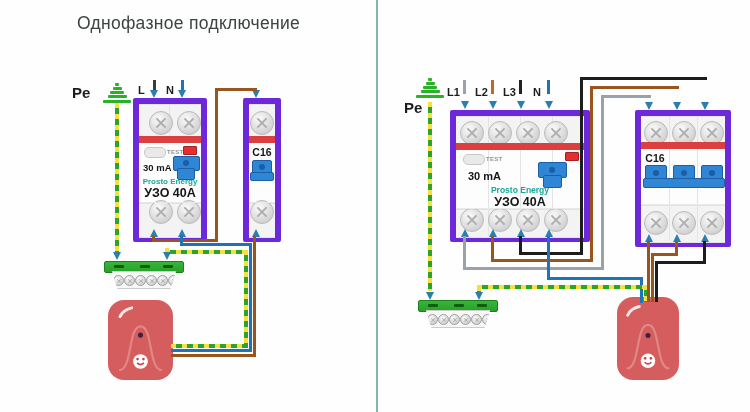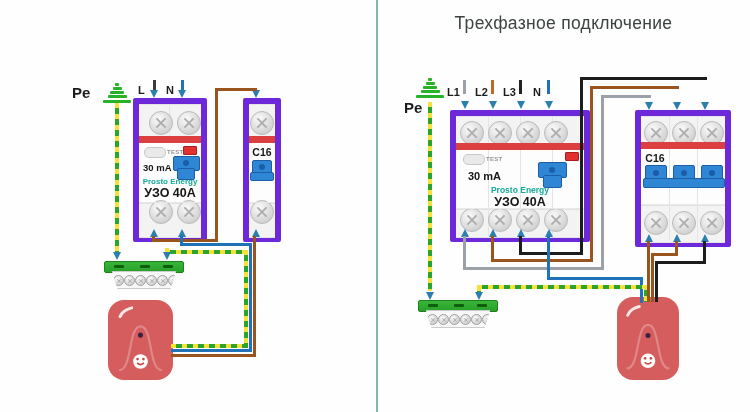--- a/index.html
+++ b/index.html
@@ -60,20 +60,21 @@
   .heater{position:absolute;background:#d65d5d;border-radius:16px;}
   .heater svg{display:block;width:100%;height:100%;}
 </style>
 </head>
 <body>
 
 <div id="canvas">
 
   <div class="divider" style="left:376px;top:0;width:2px;height:412px;"></div>
 
+  <div class="title" style="left:0;width:377px;">Однофазное подключение</div>
 
   <div class="lbl pe-lbl" style="left:72px;top:84px;">Pe</div>
   <div class="gnd" style="left:103px;top:82px;">
     <div class="gbar" style="width:4px;"></div>
     <div class="gbar" style="width:9px;"></div>
     <div class="gbar" style="width:14px;"></div>
     <div class="gbar" style="width:19px;"></div>
     <div class="gbase" style="width:28px;"></div>
   </div>
 
@@ -165,21 +166,20 @@
   </div>
   <div class="bus-strip" style="left:109px;top:271px;width:68px;height:16px;">
     <div class="screw sm" style="left:3px;top:3px;"></div>
     <div class="screw sm" style="left:14px;top:3px;"></div>
     <div class="screw sm" style="left:25px;top:3px;"></div>
     <div class="screw sm" style="left:36px;top:3px;"></div>
     <div class="screw sm" style="left:47px;top:3px;"></div>
     <div class="screw sm" style="left:58px;top:3px;"></div>
   </div>
 
-  <div class="title" style="left:377px;width:373px;">Трехфазное подключение</div>
 
   <div class="lbl pe-lbl" style="left:404px;top:99px;">Pe</div>
   <div class="gnd" style="left:416px;top:77px;">
     <div class="gbar" style="width:4px;"></div>
     <div class="gbar" style="width:9px;"></div>
     <div class="gbar" style="width:14px;"></div>
     <div class="gbar" style="width:19px;"></div>
     <div class="gbase" style="width:28px;"></div>
   </div>
 

